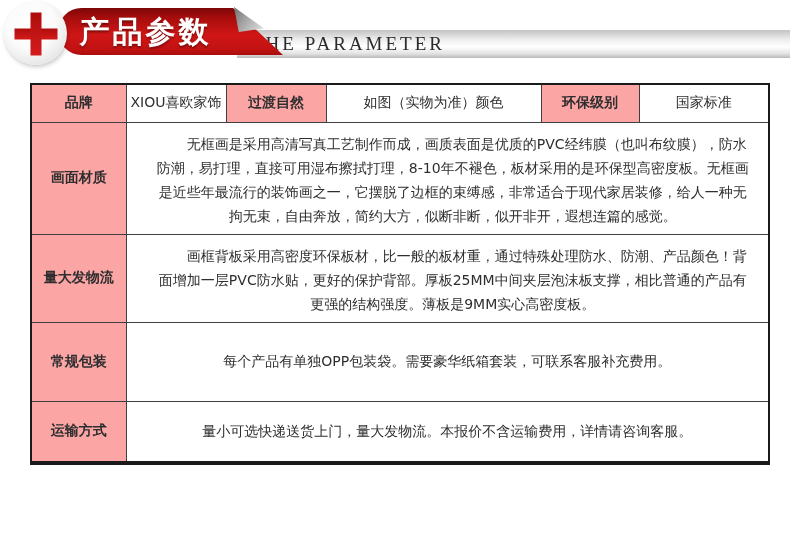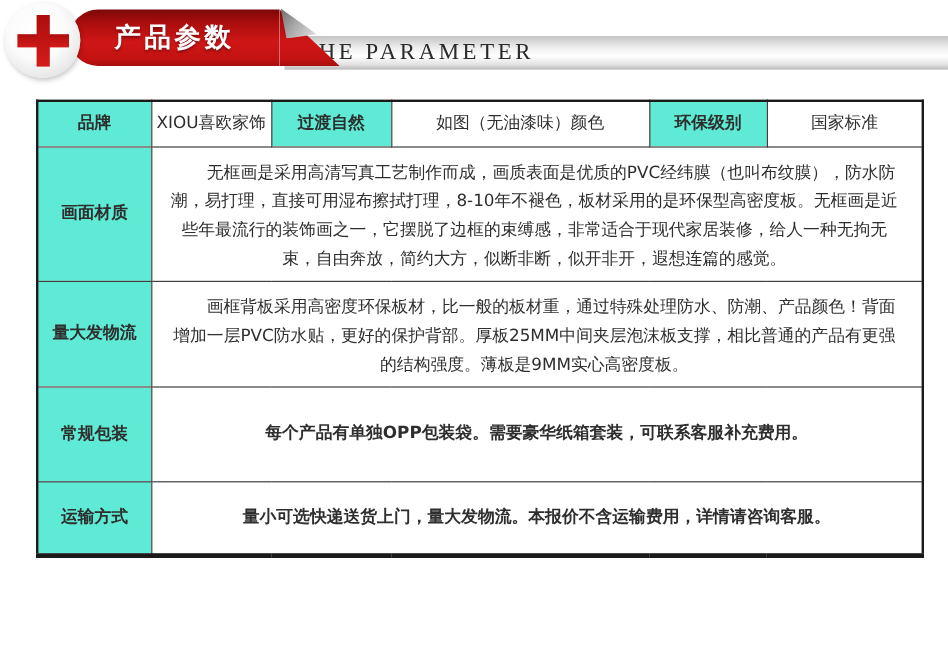--- a/index.html
+++ b/index.html
@@ -38,21 +38,21 @@
     clip-path: polygon(0 0, 100% 100%, 0 100%);
     z-index: 2;
   }
   .fold {
     position: absolute; left: 234px; top: 7px; width: 30px; height: 25px;
     background: linear-gradient(125deg, #6f6f6f 0%, #a8a8a8 45%, #e4e4e4 100%);
     clip-path: polygon(0 0, 100% 86%, 16% 100%);
     z-index: 3;
   }
   .title-cn {
-    font-size: 22px; font-weight: bold; color: #ffffff;
+    font-size: 30px; font-weight: bold; color: #ffffff;
     letter-spacing: 3px; text-shadow: 0 2px 2px rgba(0,0,0,0.35);
     white-space: nowrap;
   }
   .plus-circle {
     position: absolute; left: 4px; top: 2px; width: 63px; height: 63px;
     border-radius: 50%;
     background: radial-gradient(circle at 42% 36%, #ffffff 0%, #fbfbfb 45%, #e7e7e7 75%, #cfcfcf 100%);
     box-shadow: 1px 2px 4px rgba(0,0,0,0.22);
     z-index: 4;
   }
@@ -75,39 +75,39 @@
   }
   table.spec td {
     border: 1px solid #3f3f3f;
     font-size: 14px;
     color: #2e2e2e;
     vertical-align: middle;
     text-align: center;
     overflow: hidden;
   }
   td.lab {
-    background: #5eead4;
+    background: #fca5a5;
     font-weight: bold;
     font-size: 15px;
     color: #111111;
     text-align: center;
   }
   td.body {
     text-align: justify;
     vertical-align: top;
-    padding: 9px 16px 6px 12px;
+    padding: 9px 16px 6px 27px;
     line-height: 24px;
     color: #3d3d3d;
   }
   td.indent { text-indent: 2em; }
   td.boldrow {
     text-align: left;
     vertical-align: middle;
     padding: 0 16px;
-    font-weight: bold;
+    font-weight: normal;
     font-size: 15px;
     color: #161616;
     line-height: 23px;
   }
   tr.r1 { height: 38px; }
   tr.r2 { height: 110px; }
   tr.r3 { height: 87px; }
   tr.r4 { height: 74px; }
   tr.r5 { height: 79px; padding-left: 20px; }
   tr.r6 { height: 62px; }
@@ -139,21 +139,21 @@
         <col style="width:100px">
       <col style="width:215px">
         <col style="width:98px">
         <col style="width:130px">
     </colgroup>
     <tbody>
       <tr class="r1">
         <td class="lab">品牌</td>
         <td>XIOU喜欧家饰</td>
         <td class="lab">过渡自然</td>
-        <td>如图（无油漆味）颜色</td>
+        <td>如图（实物为准）颜色</td>
         <td class="lab">环保级别</td>
         <td>国家标准</td>
       </tr>
       <tr class="r2">
         <td class="lab">画面材质</td>
         <td colspan="5" class="body indent">无框画是采用高清写真工艺制作而成，画质表面是优质的PVC经纬膜（也叫布纹膜），防水防潮，易打理，直接可用湿布擦拭打理，8-10年不褪色，板材采用的是环保型高密度板。无框画是近些年最流行的装饰画之一，它摆脱了边框的束缚感，非常适合于现代家居装修，给人一种无拘无束，自由奔放，简约大方，似断非断，似开非开，遐想连篇的感觉。</td>
       </tr>
       <tr class="r3">
         <td class="lab">量大发物流</td>
         <td colspan="5" class="body indent">画框背板采用高密度环保板材，比一般的板材重，通过特殊处理防水、防潮、产品颜色！背面增加一层PVC防水贴，更好的保护背部。厚板25MM中间夹层泡沫板支撑，相比普通的产品有更强的结构强度。薄板是9MM实心高密度板。</td>

